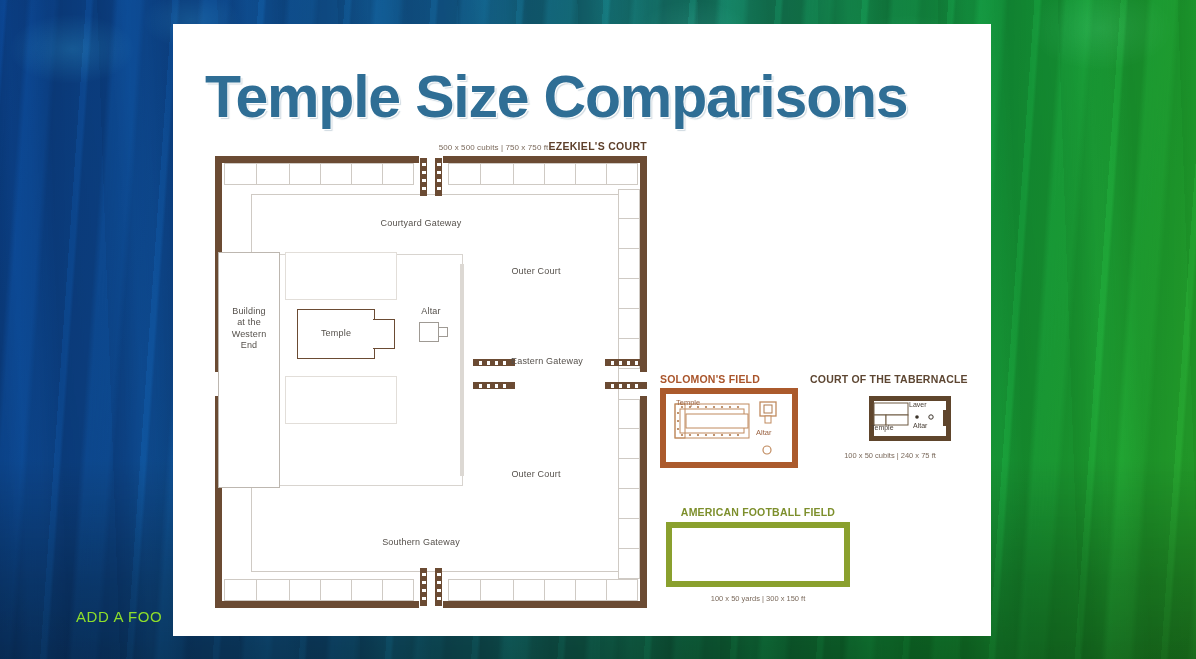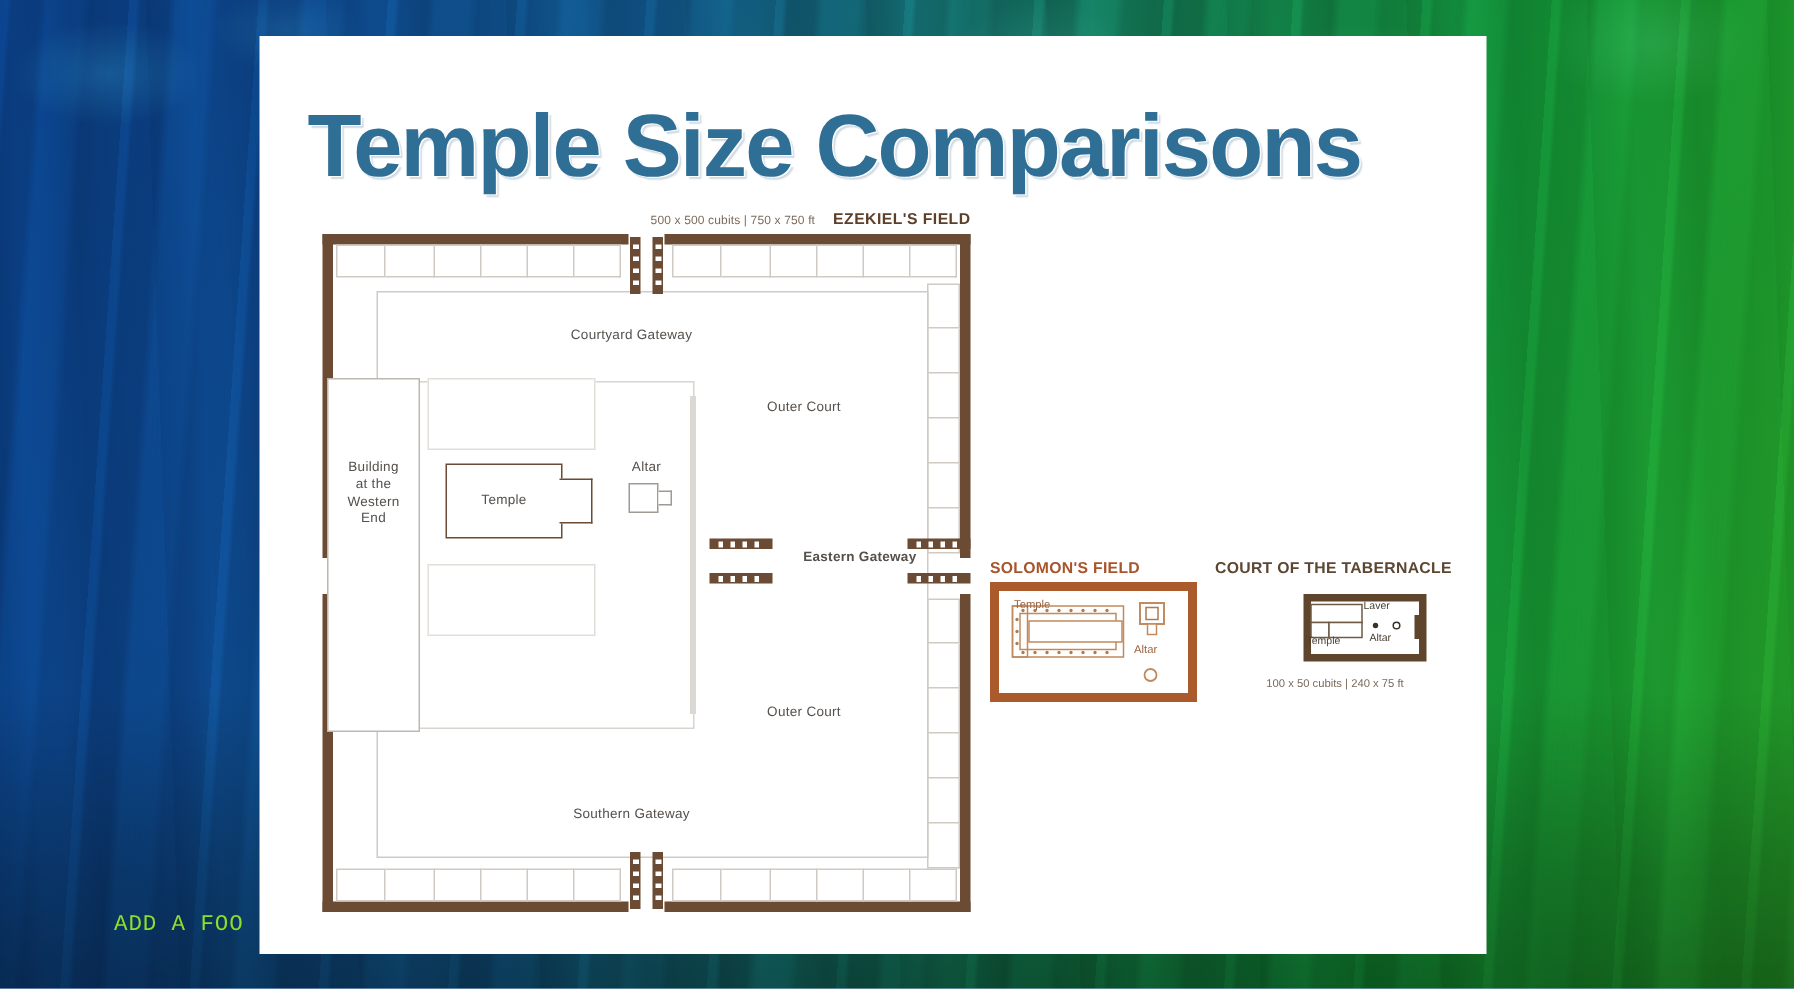--- a/index.html
+++ b/index.html
@@ -28,38 +28,38 @@
       radial-gradient(ellipse 100px 58px at 92% 7%, rgba(255,255,255,.34), transparent 72%),
       radial-gradient(ellipse 60px 34px at 44% 26%, rgba(255,255,255,.22), transparent 70%);}
   .bg-floor{position:absolute;left:0;right:0;bottom:0;height:30%;mix-blend-mode:multiply;opacity:.55;
     background:linear-gradient(180deg, rgba(0,0,0,0) 0%, rgba(0,20,10,.45) 60%, rgba(0,26,14,.68) 100%);}
   .bg-vignette{position:absolute;inset:0;
     background:radial-gradient(ellipse 130% 120% at 50% 45%, rgba(0,0,0,0) 52%, rgba(0,0,0,.22) 100%);}
 
   
   .footer-text{position:absolute;left:76px;top:608px;z-index:4;
     color:#8ede2a;font-size:15px;letter-spacing:.6px;font-weight:400;
-    font-family:Liberation Mono, monospace;white-space:nowrap;}
+    font-family:Liberation Sans, sans-serif;white-space:nowrap;}
 
   
   .green-sliver{position:absolute;left:591px;top:620px;width:22px;height:8px;z-index:4;
     background:#9bd22b;border-radius:50%/60%;opacity:.95;}
 
   
   .card{position:absolute;left:173px;top:24px;width:818px;height:612px;background:#fff;z-index:6;overflow:hidden;}
 
   .title{position:absolute;left:32px;top:44px;width:754px;
     color:#2f6e95;font-size:59px;font-weight:700;letter-spacing:-1.2px;
     font-family:"Liberation Sans", sans-serif;line-height:1;
     text-shadow:1px 1px 0 rgba(255,255,255,.9), 2px 2px 1px rgba(120,150,170,.35);
     white-space:nowrap;}
 
   
   .ez{position:absolute;left:42px;top:132px;width:432px;height:452px;}
-  .ez-hdr{position:absolute;right:0;top:-16px;display:flex;align-items:baseline;gap:12px;white-space:nowrap;}
+  .ez-hdr{position:absolute;right:0;top:-16px;display:flex;align-items:baseline;gap:0;white-space:nowrap;}
   .ez-dim{font-size:8px;color:#7b6a5c;letter-spacing:.1px;}
   .ez-name{font-size:10.5px;font-weight:700;color:#5d3f2a;letter-spacing:.3px;}
   
   .wbar{position:absolute;background:#6b4b33;}
   
   .court-line{position:absolute;border:1px solid #cfcac4;background:transparent;}
   .cellrow{position:absolute;display:flex;}
   .cellrow > i{display:block;border:1px solid #cfcac4;border-left:none;height:100%;box-sizing:border-box;}
   .cellrow > i:first-child{border-left:1px solid #cfcac4;}
   .cellcol{position:absolute;display:flex;flex-direction:column;}
@@ -121,21 +121,21 @@
   <div class="green-sliver"></div>
 
   <div class="card">
 
     <div class="title">Temple Size Comparisons</div>
 
     <div class="ez">
 
       <div class="ez-hdr">
         <span class="ez-dim">500 x 500 cubits | 750 x 750 ft</span>
-        <span class="ez-name">EZEKIEL'S FIELD</span>
+        <span class="ez-name">EZEKIEL'S COURT</span>
       </div>
 
       <div class="wbar" style="left:0;top:0;width:204px;height:7px;"></div>
       <div class="wbar" style="left:228px;top:0;width:204px;height:7px;"></div>
       <div class="wbar" style="left:0;top:445px;width:204px;height:7px;"></div>
       <div class="wbar" style="left:228px;top:445px;width:204px;height:7px;"></div>
       <div class="wbar" style="left:0;top:0;width:7px;height:216px;"></div>
       <div class="wbar" style="left:0;top:240px;width:7px;height:212px;"></div>
       <div class="wbar" style="left:425px;top:0;width:7px;height:216px;"></div>
       <div class="wbar" style="left:425px;top:240px;width:7px;height:212px;"></div>
@@ -286,21 +286,21 @@
       <div class="box-thin" style="left:86px;top:100px;width:42px;height:16px;"></div>
       <div class="box-thin" style="left:86px;top:124px;width:84px;height:16px;"></div>
       <div class="box-thin" style="left:70px;top:96px;width:112px;height:48px;border-color:#e2ded9;"></div>
 
       <div class="box-thin" style="left:86px;top:224px;width:84px;height:16px;"></div>
       <div class="box-thin" style="left:86px;top:248px;width:42px;height:16px;"></div>
       <div class="box-thin" style="left:70px;top:220px;width:112px;height:48px;border-color:#e2ded9;"></div>
 
       <div class="lbl" style="left:116px;top:62px;width:180px;">Courtyard Gateway</div>
       <div class="lbl" style="left:116px;top:381px;width:180px;">Southern Gateway</div>
-      <div class="lbl" style="left:296px;top:210px;width:100px;text-align:right;font-weight:bold;">Eastern Gateway</div>
+      <div class="lbl" style="left:296px;top:200px;width:100px;text-align:left;">Eastern Gateway</div>
       <div class="lbl" style="left:266px;top:110px;width:110px;">Outer Court</div>
       <div class="lbl" style="left:266px;top:313px;width:110px;">Outer Court</div>
     </div>
 
 
     <div class="sol">
       <div class="sol-name">SOLOMON'S FIELD</div>
       <div class="sol-frame"></div>
 
       <svg style="position:absolute;left:6px;top:6px;width:126px;height:68px;" viewBox="0 0 126 68" preserveAspectRatio="none">
@@ -354,15 +354,20 @@
         <circle cx="58" cy="17" r="2.2" fill="none" stroke="#3b332a" stroke-width="1"></circle>
         <rect x="70" y="10" width="6" height="16" fill="#5f452c"></rect>
       </svg>
 
       <div class="tab-lbl" style="left:96px;top:13px;">Laver</div>
       <div class="tab-lbl" style="left:58px;top:36px;">Temple</div>
       <div class="tab-lbl" style="left:100px;top:34px;">Altar</div>
       <div class="tab-dim">100 x 50 cubits | 240 x 75 ft</div>
     </div>
 
+    <div class="fb">
+      <div class="fb-name">AMERICAN FOOTBALL FIELD</div>
+      <div class="fb-frame"></div>
+      <div class="fb-dim">100 x 50 yards | 300 x 150 ft</div>
+    </div>
 
   </div>
 </div>
 
 </body></html>

